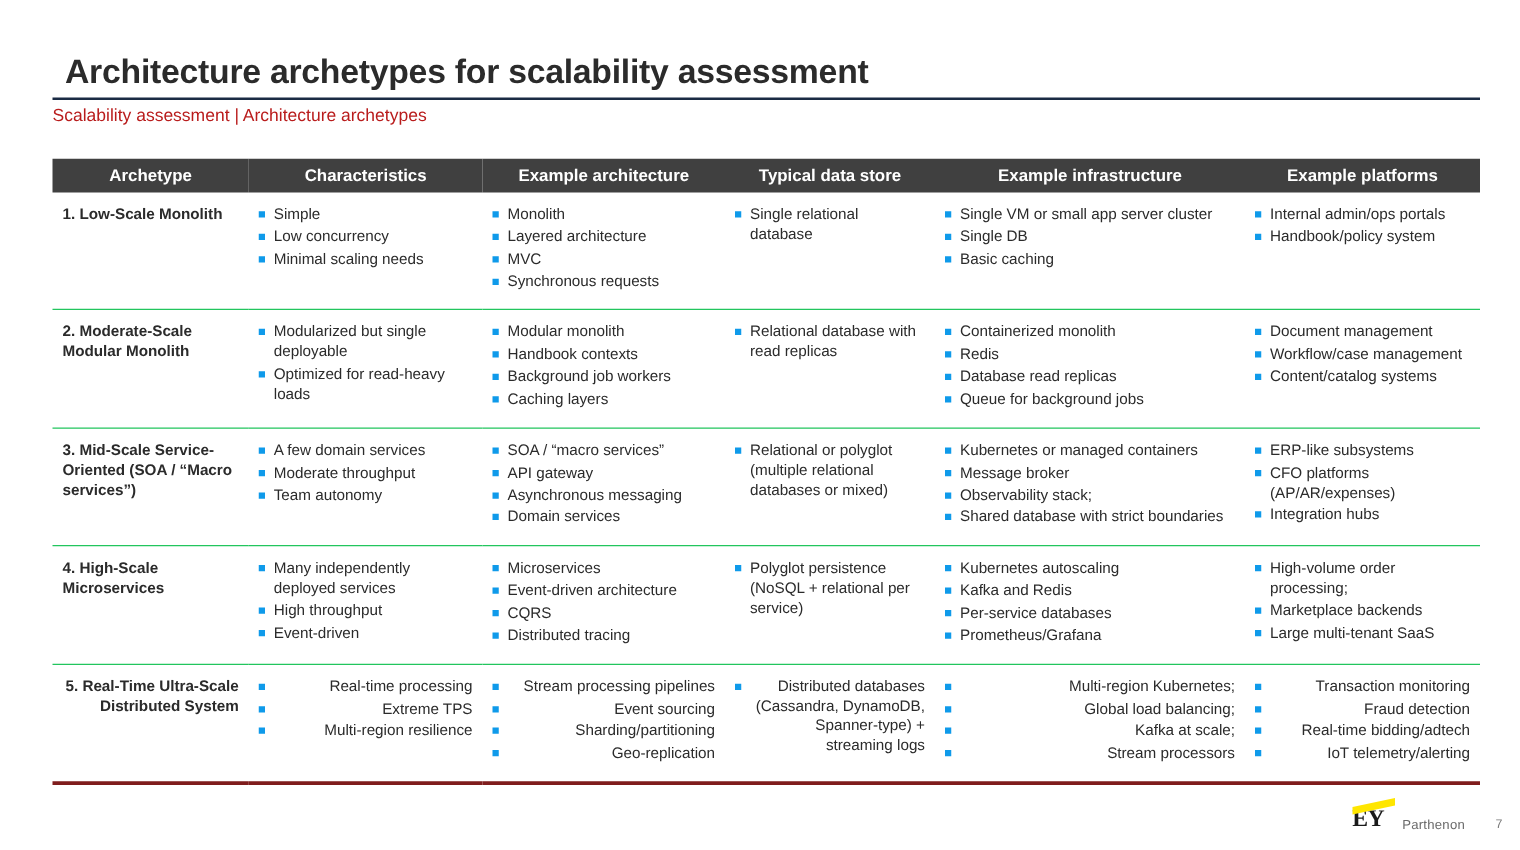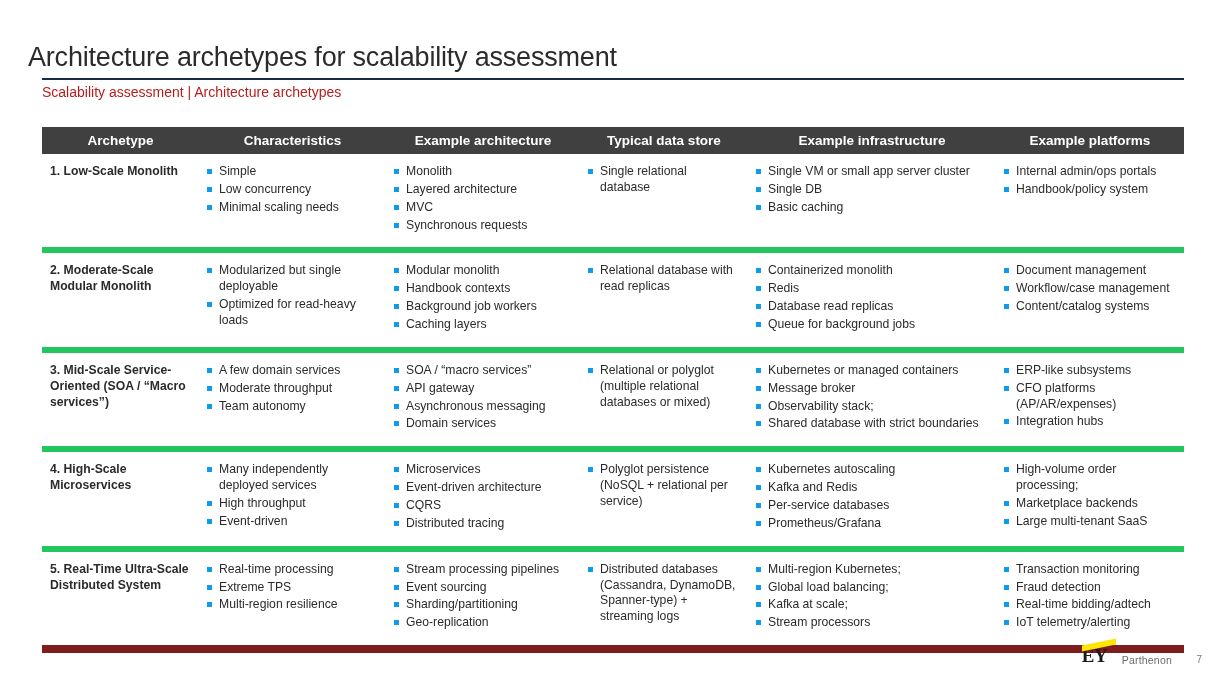--- a/index.html
+++ b/index.html
@@ -13,24 +13,24 @@
   }
   .slide {
     position: relative;
     width: 1216px;
     height: 680px;
     background: #ffffff;
     overflow: hidden;
   }
   .title {
     position: absolute;
-    left: 28px;
+    left: 52px;
     top: 42px;
     font-size: 27px;
-    font-weight: normal;
+    font-weight: bold;
     color: #2b2b2b;
     letter-spacing: -0.2px;
   }
   .title-rule {
     position: absolute;
     left: 42px;
     top: 78px;
     width: 1142px;
     height: 2px;
     background: #1a2b44;
@@ -56,27 +56,28 @@
     font-size: 13.5px;
     font-weight: bold;
     text-align: center;
     padding: 6px 4px;
     border: none;
     height: 25px;
   }
   table.grid td {
     vertical-align: top;
     padding: 10px 8px 12px 8px;
-    border-bottom: 6px solid #22c55e;
+    border-bottom: 1px solid #22c55e;
     font-size: 12.2px;
     color: #2b2b2b;
     line-height: 1.30;
   }
   table.grid tr.row-last td {
-    border-bottom: 8px solid #7f1d1d;
+    border-bottom: 3px solid #7f1d1d;
+    text-align: right;
   }
   .archetype-cell {
     color: #0f7fc4;
     font-weight: bold;
     font-size: 12.4px;
     line-height: 1.30;
     padding-left: 10px;
     padding-top: 22px;
   }
   ul.blist {

